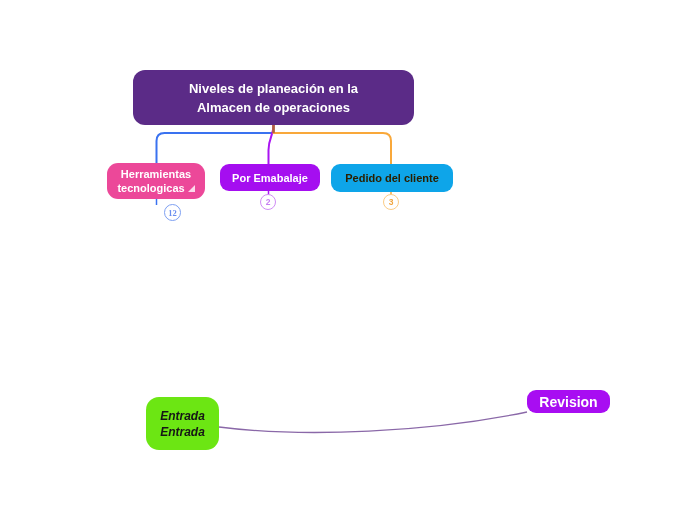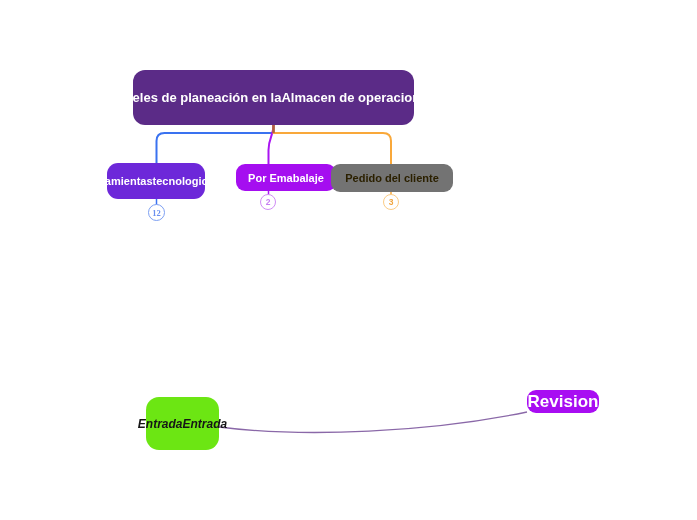--- a/index.html
+++ b/index.html
@@ -18,20 +18,21 @@
   #edges {
     position: absolute;
     left: 0; top: 0;
     width: 697px; height: 520px;
     pointer-events: none;
   }
   .node {
     position: absolute;
     box-sizing: border-box;
     display: flex;
+    flex-direction: column;
     align-items: center;
     justify-content: center;
     font-weight: bold;
     text-align: center;
     cursor: pointer;
   }
   .node .line { white-space: nowrap; }
 
   .node-root {
     left: 133px; top: 70px;
@@ -39,75 +40,74 @@
     border-radius: 12px;
     background: #5b2b87;
     color: #ffffff;
     font-size: 13px;
     line-height: 19px;
   }
   .node-herramientas {
     left: 107px; top: 163px;
     width: 98px; height: 36px;
     border-radius: 11px;
-    background: #6d28d9;
+    background: #ec4899;
     color: #ffffff;
     font-size: 11px;
     line-height: 14px;
   }
   .node-emabalaje {
     left: 220px; top: 164px;
     width: 100px; height: 27px;
     border-radius: 9px;
     background: #a50ef0;
     color: #ffffff;
     font-size: 11px;
-    margin-left: 16px;
   }
   .node-pedido {
     left: 331px; top: 164px;
     width: 122px; height: 28px;
     border-radius: 9px;
-    background: #737373;
+    background: #0ea5e9;
     color: #2b2000;
     font-size: 11px;
   }
   .node-entrada {
     left: 146px; top: 397px;
     width: 73px; height: 53px;
     border-radius: 13px;
     background: #6ce613;
     color: #161616;
     font-size: 12px;
     line-height: 16px;
     font-style: italic;
   }
   .node-revision {
     left: 527px; top: 390px;
-    width: 72px; height: 23px;
+    width: 83px; height: 23px;
     border-radius: 9px;
     background: #a80df2;
     color: #ffffff;
-    font-size: 17px;
+    font-size: 14px;
   }
 
   .badge {
     position: absolute;
     box-sizing: border-box;
     background: #ffffff;
     border-radius: 50%;
     display: flex;
     align-items: center;
     justify-content: center;
     font-weight: bold;
     font-size: 8.5px;
     cursor: pointer;
   }
   .badge-blue {
-    left: 148px; top: 204px;
+    left: 164px; top: 204px;
     width: 17px; height: 17px;
     border: 1.5px solid #7d9ff2;
     color: #6a8ff0;
     font-family: Liberation Serif, serif;
   }
   .badge-purple {
     left: 260px; top: 194px;
     width: 16px; height: 16px;
     border: 1.5px solid #d08df5;
     color: #c77ef2;

